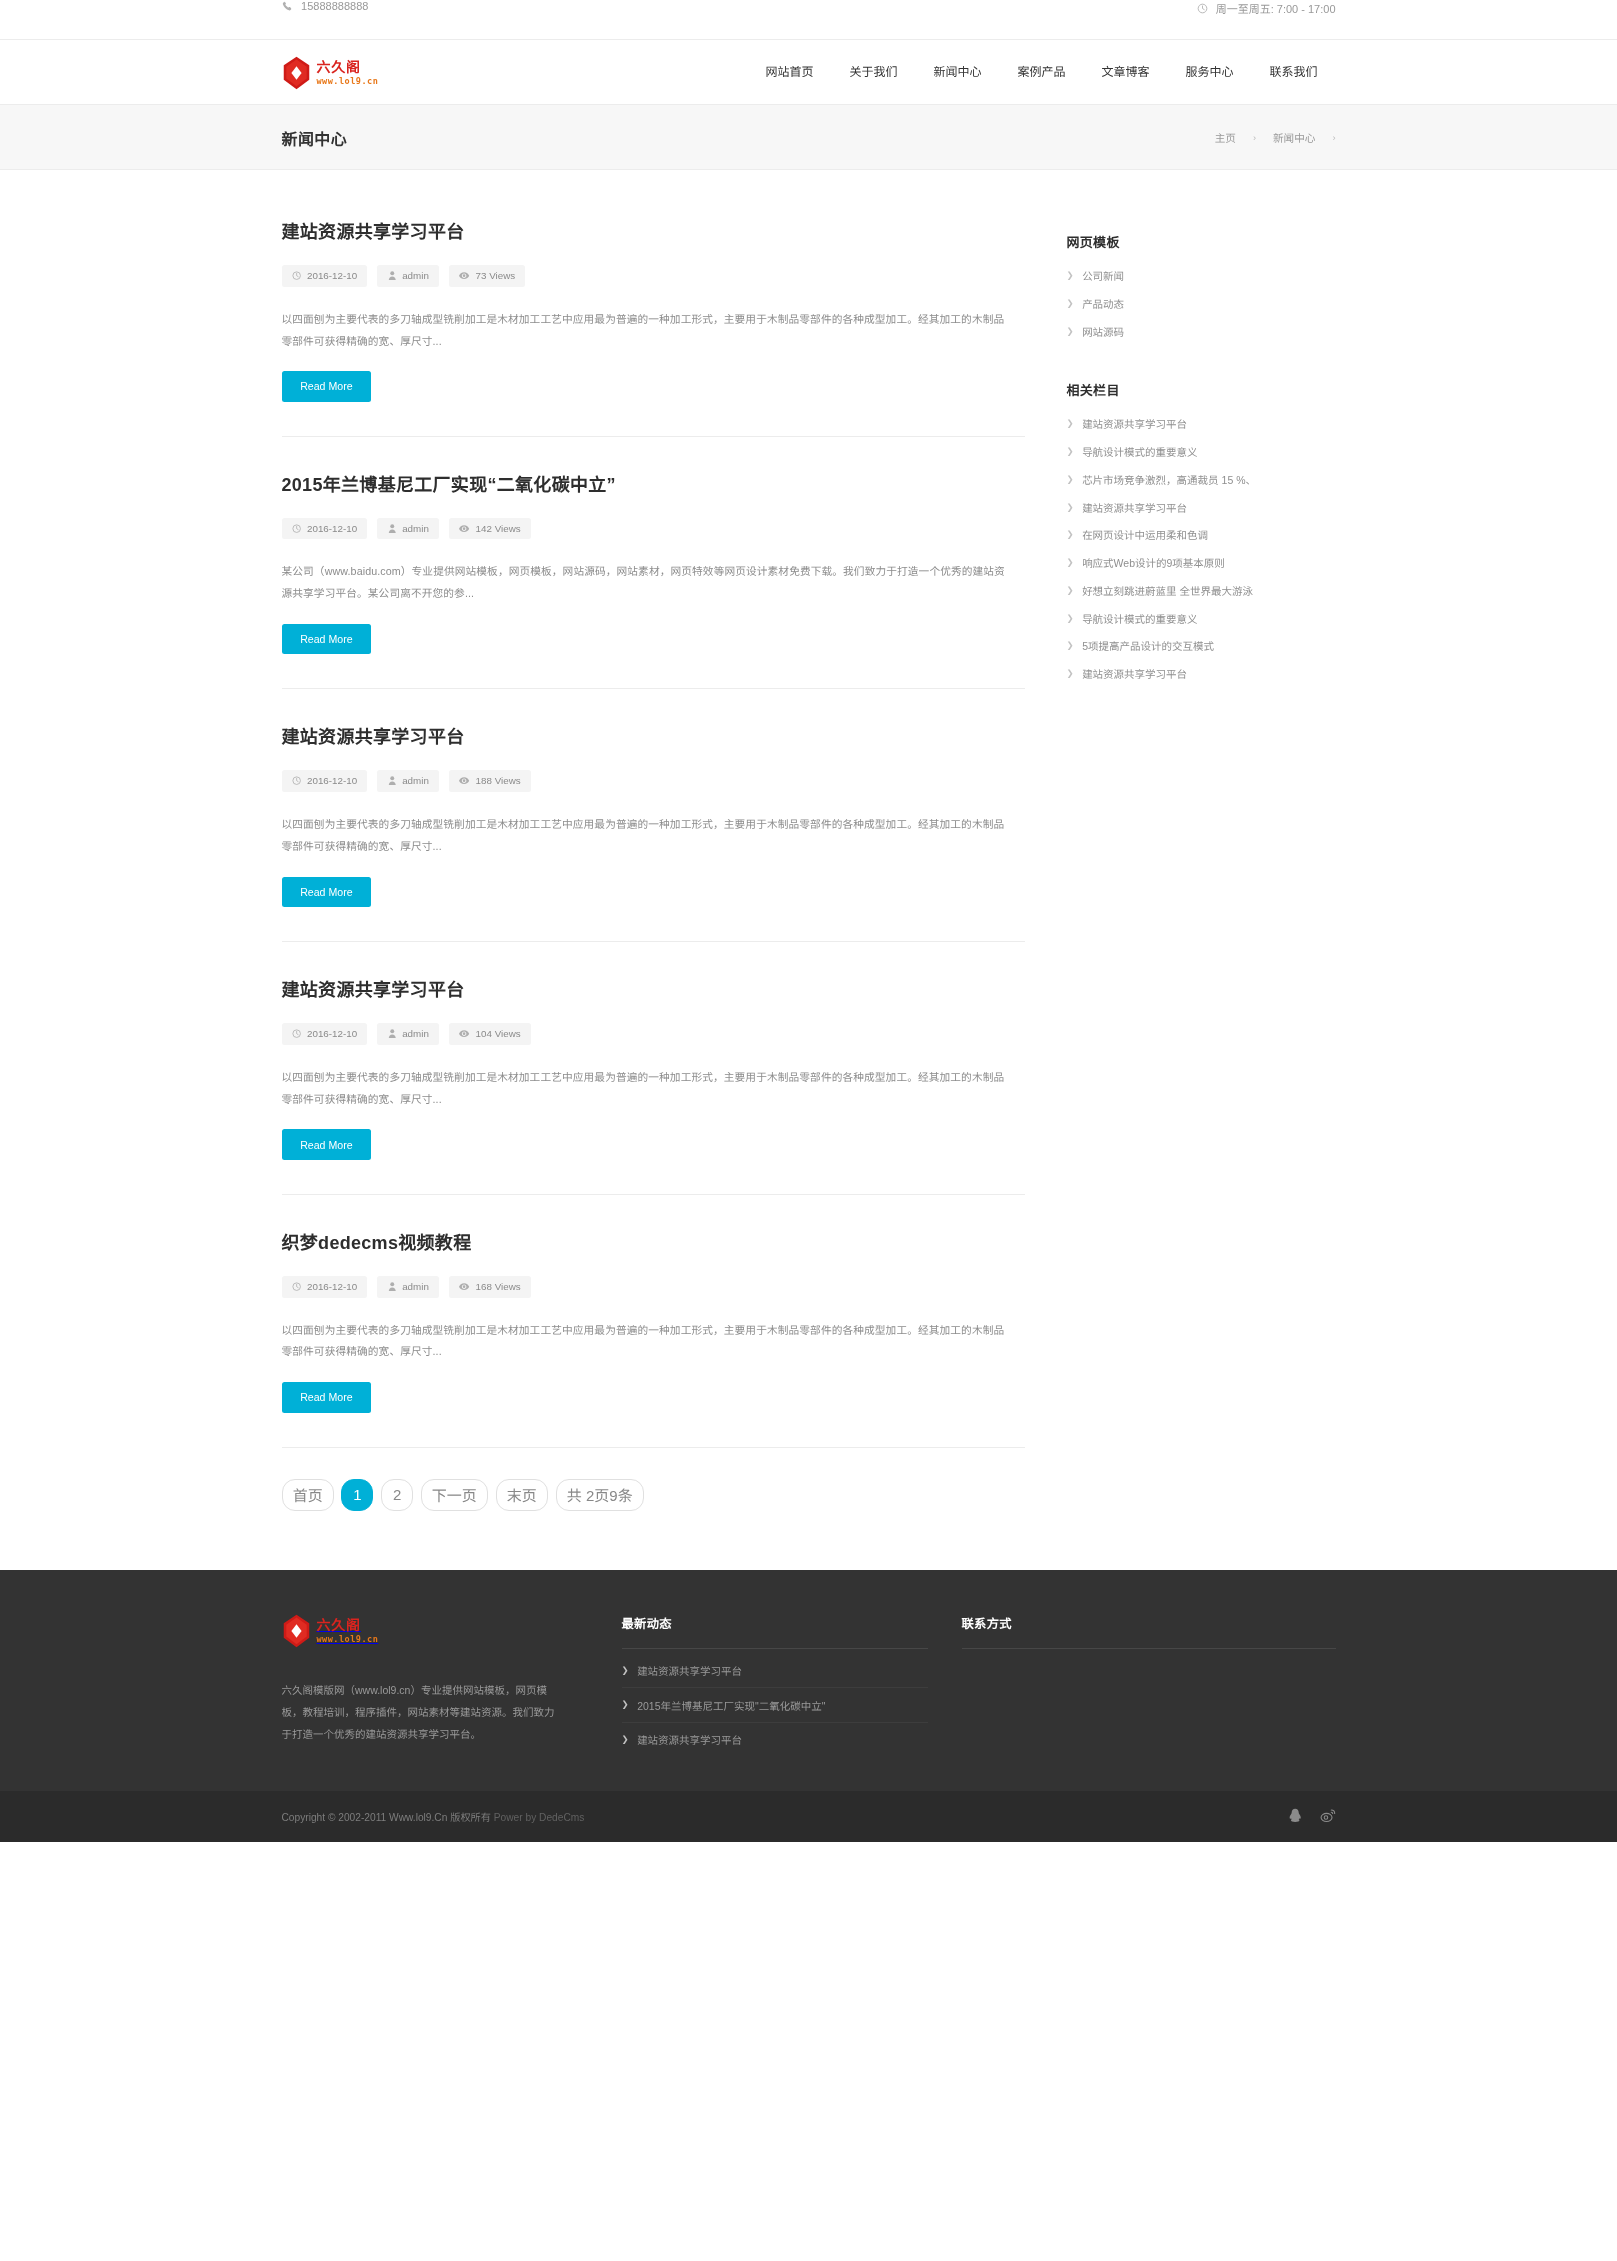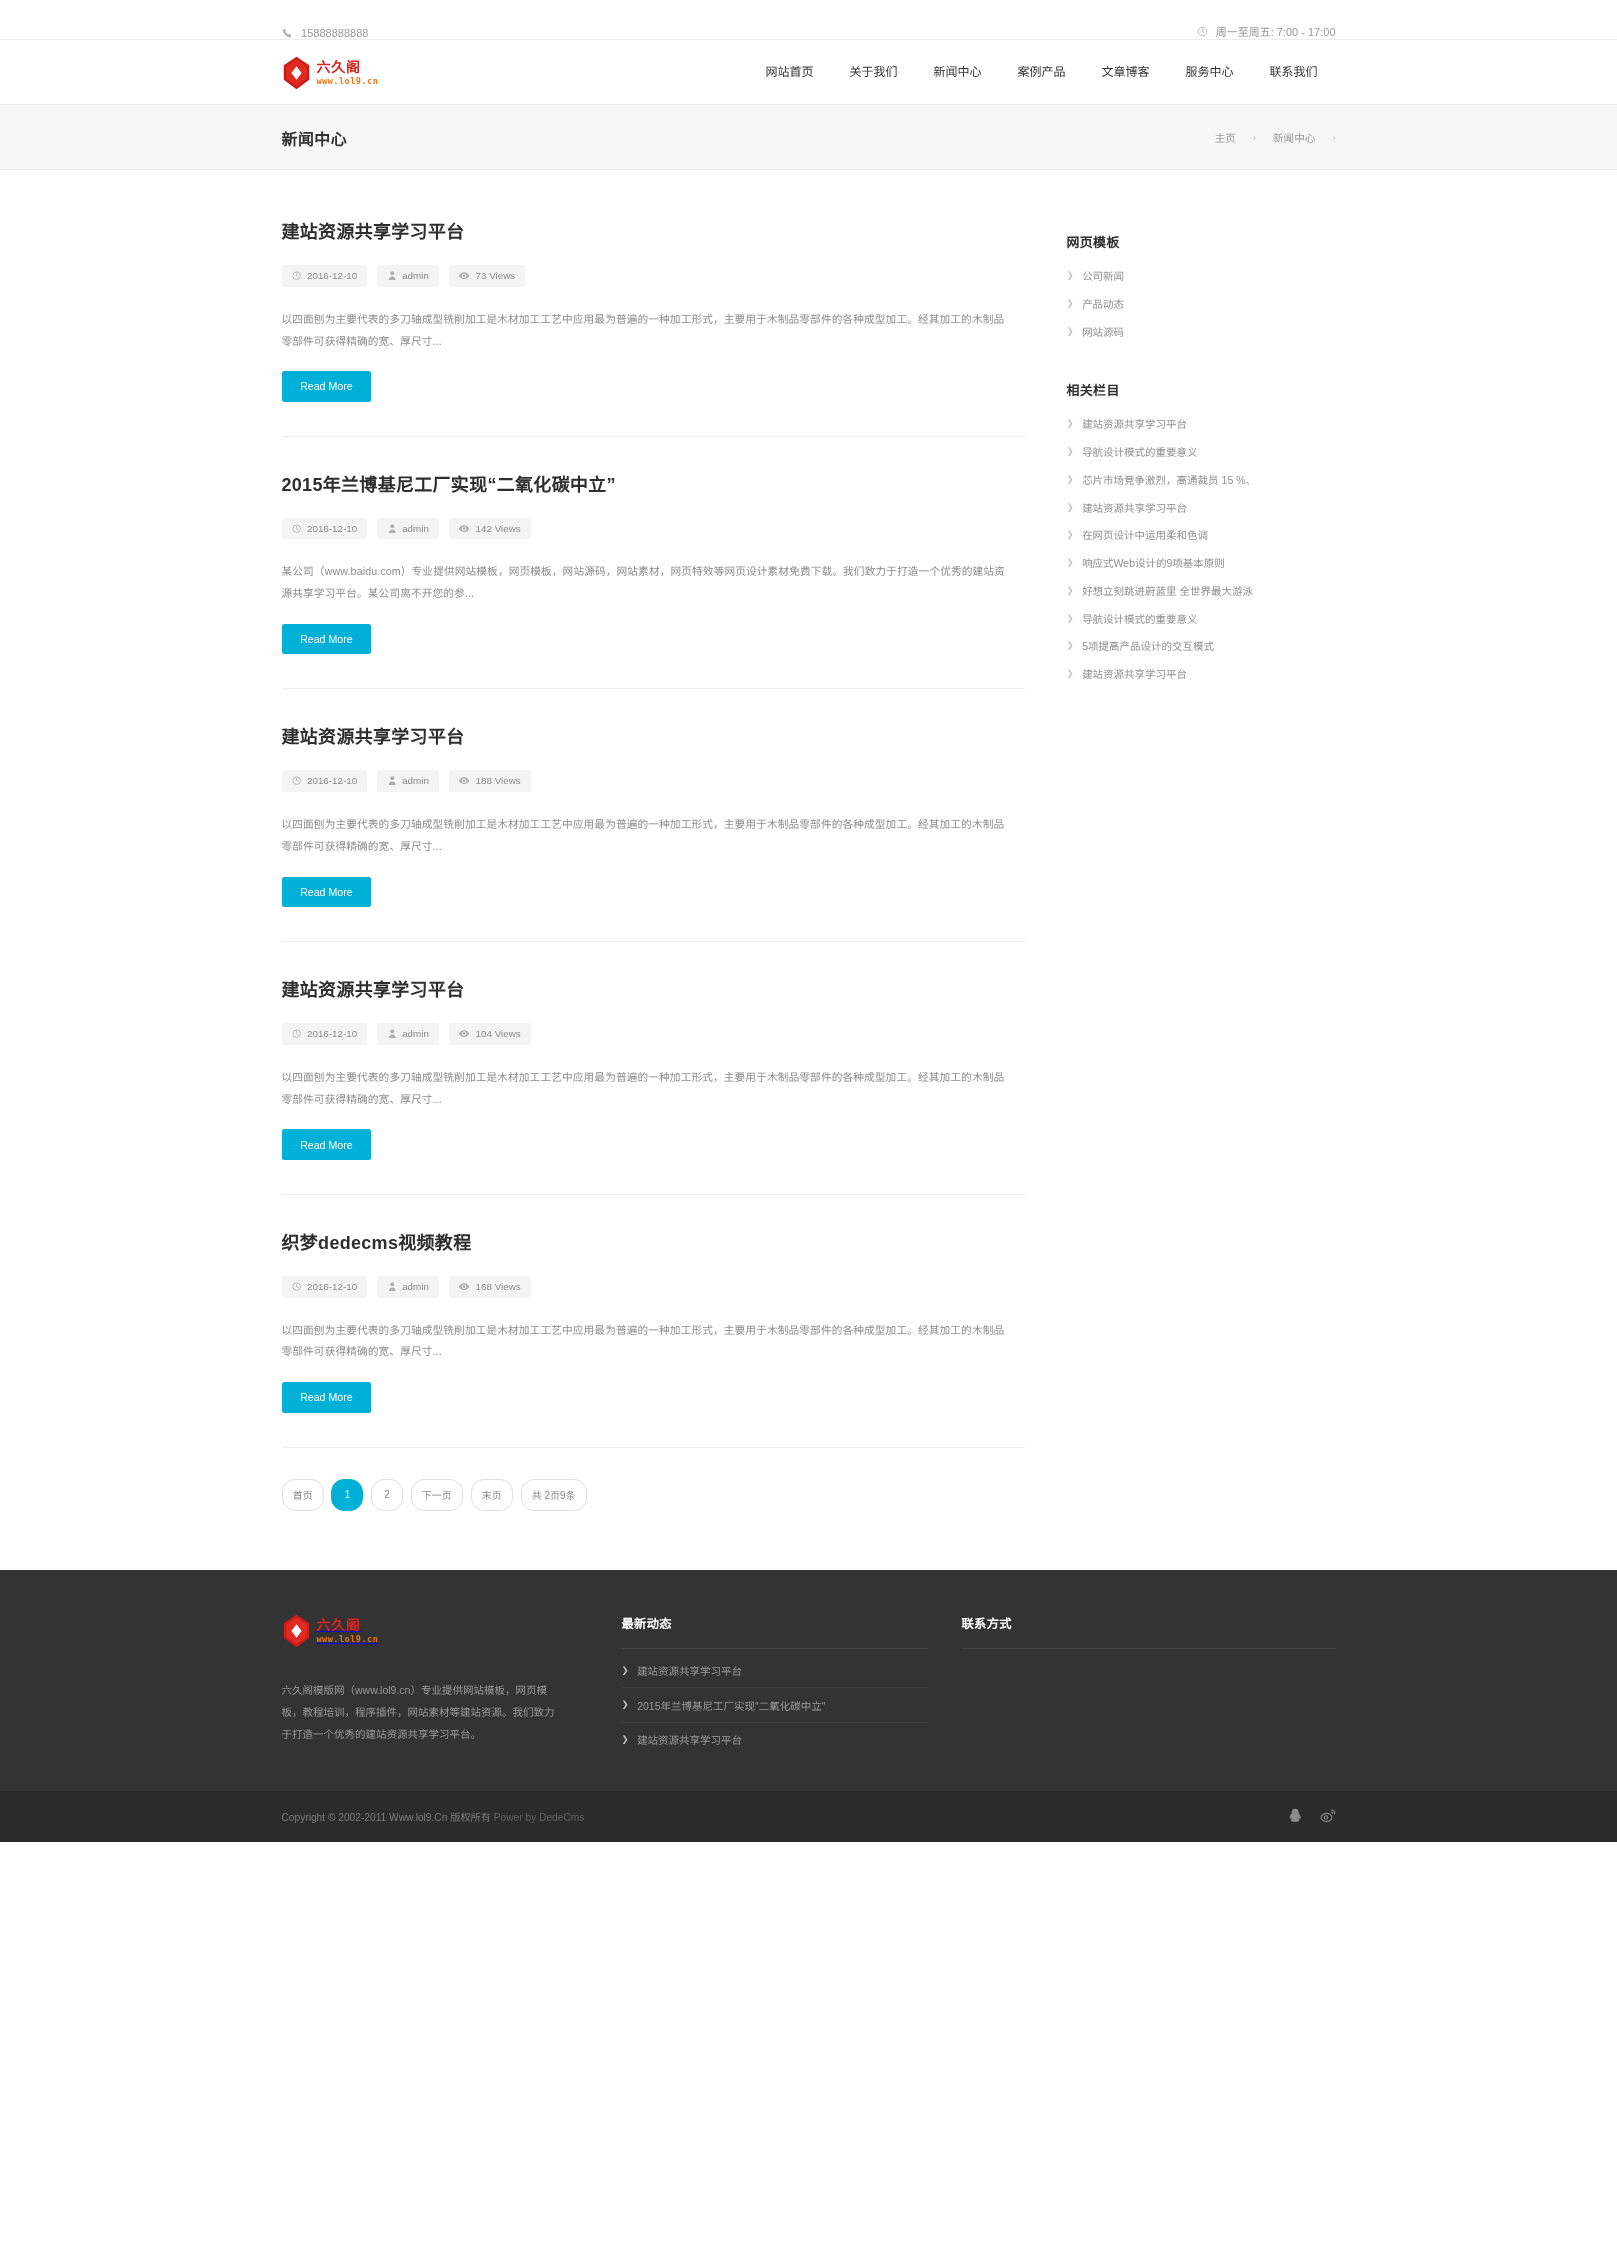--- a/index.html
+++ b/index.html
@@ -13,21 +13,21 @@
   }
   .page { width: 1617px; position: relative; }
   .container { width: 1054px; margin: 0 auto; position: relative; }
 
   
   .topbar {
     height: 40px;
     border-bottom: 0.8px solid #ececec;
     background: #fff;
   }
-  .topbar .container { display: flex; align-items: flex-end; justify-content: space-between; height: 39px; }
+  .topbar .container { display: flex; align-items: flex-start; justify-content: space-between; height: 39px; }
   .topbar-left, .topbar-right { display: flex; align-items: center; gap: 7.6px; font-size: 11px; color: #999; }
   .tb-icon { width: 12px; height: 12px; display: inline-flex; align-items: center; justify-content: center; color: #b0b0b0; }
   .tb-icon svg { display: block; }
 
   
   .header { height: 65px; background: #fff; border-bottom: 0.8px solid #ececec; }
   .header .container { display: flex; align-items: center; justify-content: space-between; height: 65px; }
   .logo { display: flex; align-items: center; height: 39px; text-decoration: none; }
   .logo-mark { width: 29px; height: 34px; position: relative; margin-right: 6px; flex: none; }
   .logo-text { display: flex; flex-direction: column; line-height: 1; }
@@ -81,21 +81,21 @@
   .readmore {
     display: inline-block; margin-top: 18.7px; background: #00b0d7; color: #fff;
     font-size: 10.6px; padding: 9.3px 18.7px; border-radius: 2.5px; text-decoration: none;
     border: none; cursor: pointer; font-family: inherit;
   }
 
   
   .pager { display: flex; gap: 7.6px; padding-top: 31px; }
   .pager a {
     min-width: 32px; height: 32px; border: 0.8px solid #e0e0e0; background: #fff;
-    color: #888; font-size: 10px; display: inline-flex; align-items: center;
+    color: #888; font-size: 15px; display: inline-flex; align-items: center;
     justify-content: center; padding: 0 10.2px; text-decoration: none; border-radius: 13px;
   }
   .pager a.active { background: #00b0d7; border-color: #00b0d7; color: #fff; }
 
   
   .widget { margin-bottom: 34px; }
   .widget h3 {
     font-size: 13px; color: #2e2e2e; font-weight: 700; margin-bottom: 12px; letter-spacing: 0.3px;
   }
   .widget ul { list-style: none; }

